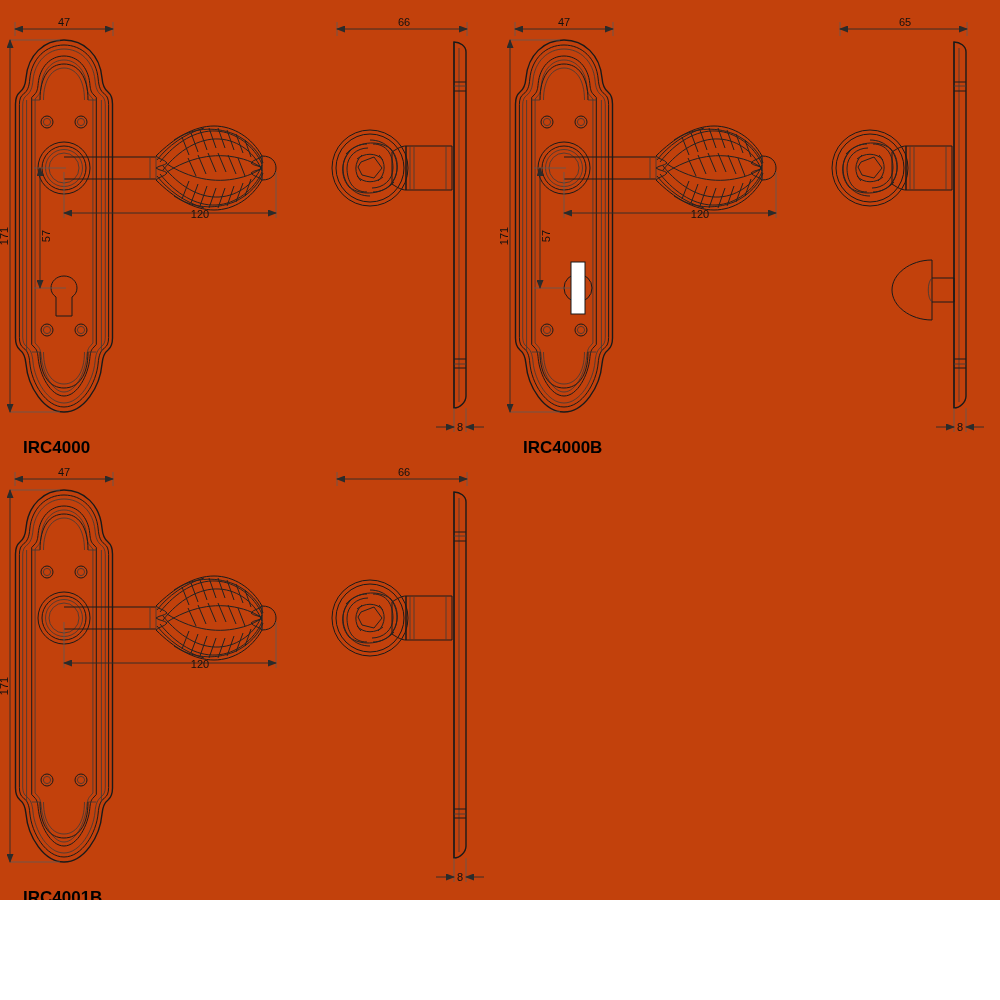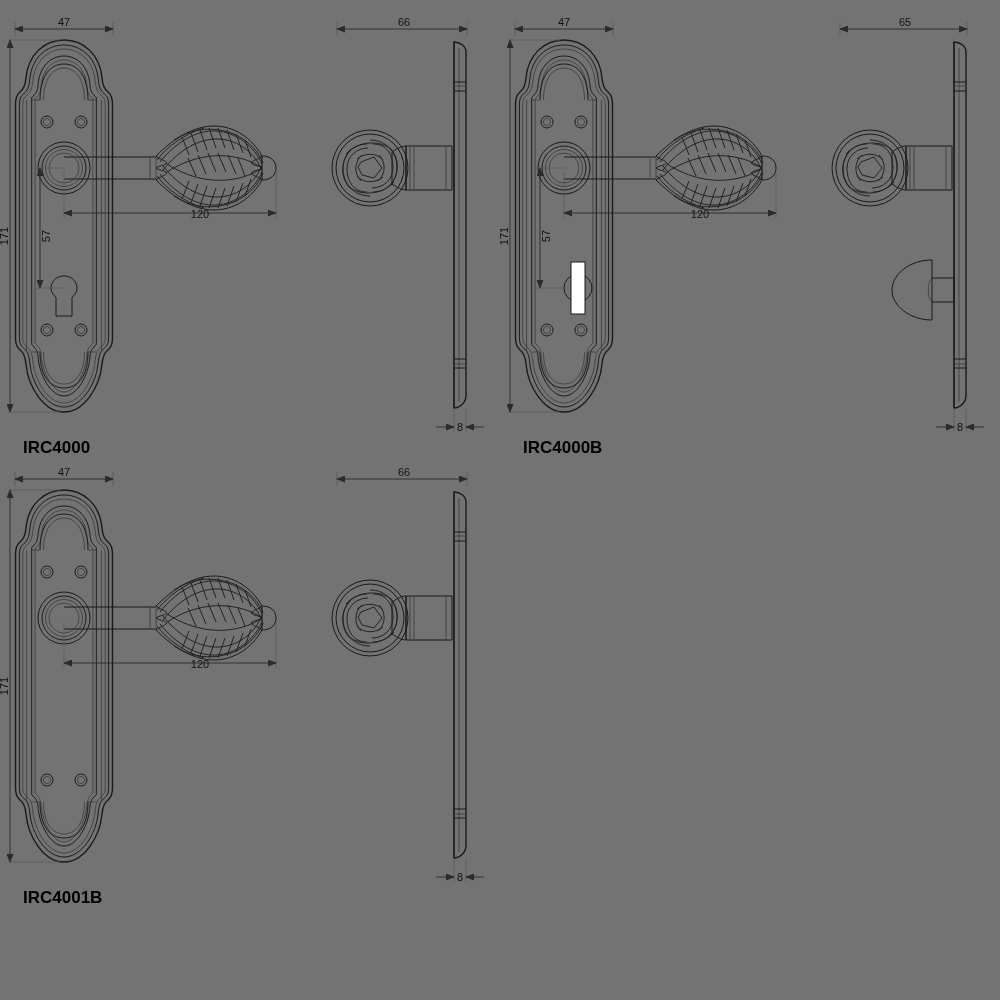--- a/index.html
+++ b/index.html
@@ -1,17 +1,17 @@
 <!DOCTYPE html>
 <html><head>
 <meta charset="utf-8">
 <style>
   html,body{margin:0;padding:0;background:#ffffff;}
   body{width:1000px;height:1000px;font-family:"Liberation Sans",sans-serif;}
-  #sheet{position:relative;width:1000px;height:1000px;overflow:hidden;background:#737373;}
+  #sheet{position:relative;width:1000px;height:900px;overflow:hidden;background:#c2410c;}
   svg{display:block;}
   .ln{fill:none;stroke:#1a1a1a;stroke-width:1;}
   .ln2{fill:none;stroke:#1a1a1a;stroke-width:1.4;}
   .thin{fill:none;stroke:#3a3a3a;stroke-width:0.8;}
   .dim{fill:none;stroke:#2b2b2b;stroke-width:0.9;}
   .ext{fill:none;stroke:#5a5a5a;stroke-width:0.8;}
   .wire{fill:none;stroke:#222;stroke-width:1;}
   .fillw{fill:#ffffff;stroke:#1a1a1a;stroke-width:1;}
   .dimtxt{font-family:"Liberation Sans",sans-serif;font-size:11px;fill:#111;}
   .partlbl{font-family:"Liberation Sans",sans-serif;font-size:17px;font-weight:bold;fill:#000;}

